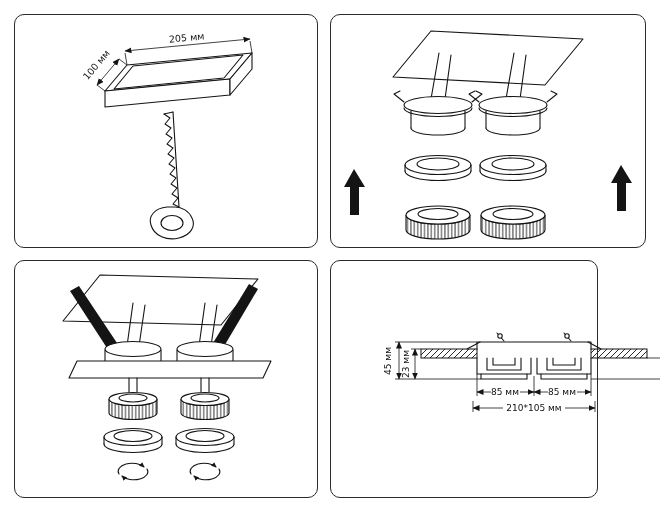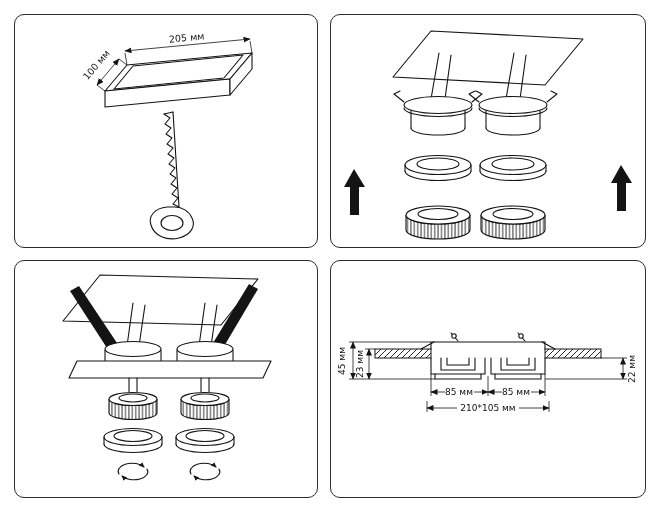--- a/index.html
+++ b/index.html
@@ -205,21 +205,21 @@
         <path class="ln" d="M104,213 A14,8 0 0 1 129,206" marker-end="url(#a3)"></path>
         <path class="ln" d="M132,208 A14,8 0 0 1 107,215" marker-end="url(#a3)"></path>
       </g>
       <g>
         <path class="ln" d="M176,213 A14,8 0 0 1 201,206" marker-end="url(#a3)"></path>
         <path class="ln" d="M204,208 A14,8 0 0 1 179,215" marker-end="url(#a3)"></path>
       </g>
     </svg>
   </div>
 
-  <div class="panel" style="left:330px; top:260px; width:316px; height:238px;">
+  <div class="panel" style="left:330px; top:260px; width:268px; height:238px;padding-left:46px;">
     <svg width="313" height="235" viewBox="0 0 313 235">
       <defs>
         <marker id="a4" markerWidth="8" markerHeight="8" refX="6.5" refY="3" orient="auto-start-reverse" markerUnits="userSpaceOnUse">
           <path d="M0,0 L7,3 L0,6 Z" fill="#141414"></path>
         </marker>
         <pattern id="hatch4" patternUnits="userSpaceOnUse" width="6" height="6">
           <line x1="0" y1="6" x2="6" y2="0" stroke="#2a2a2a" stroke-width="1"></line>
         </pattern>
       </defs>
 

